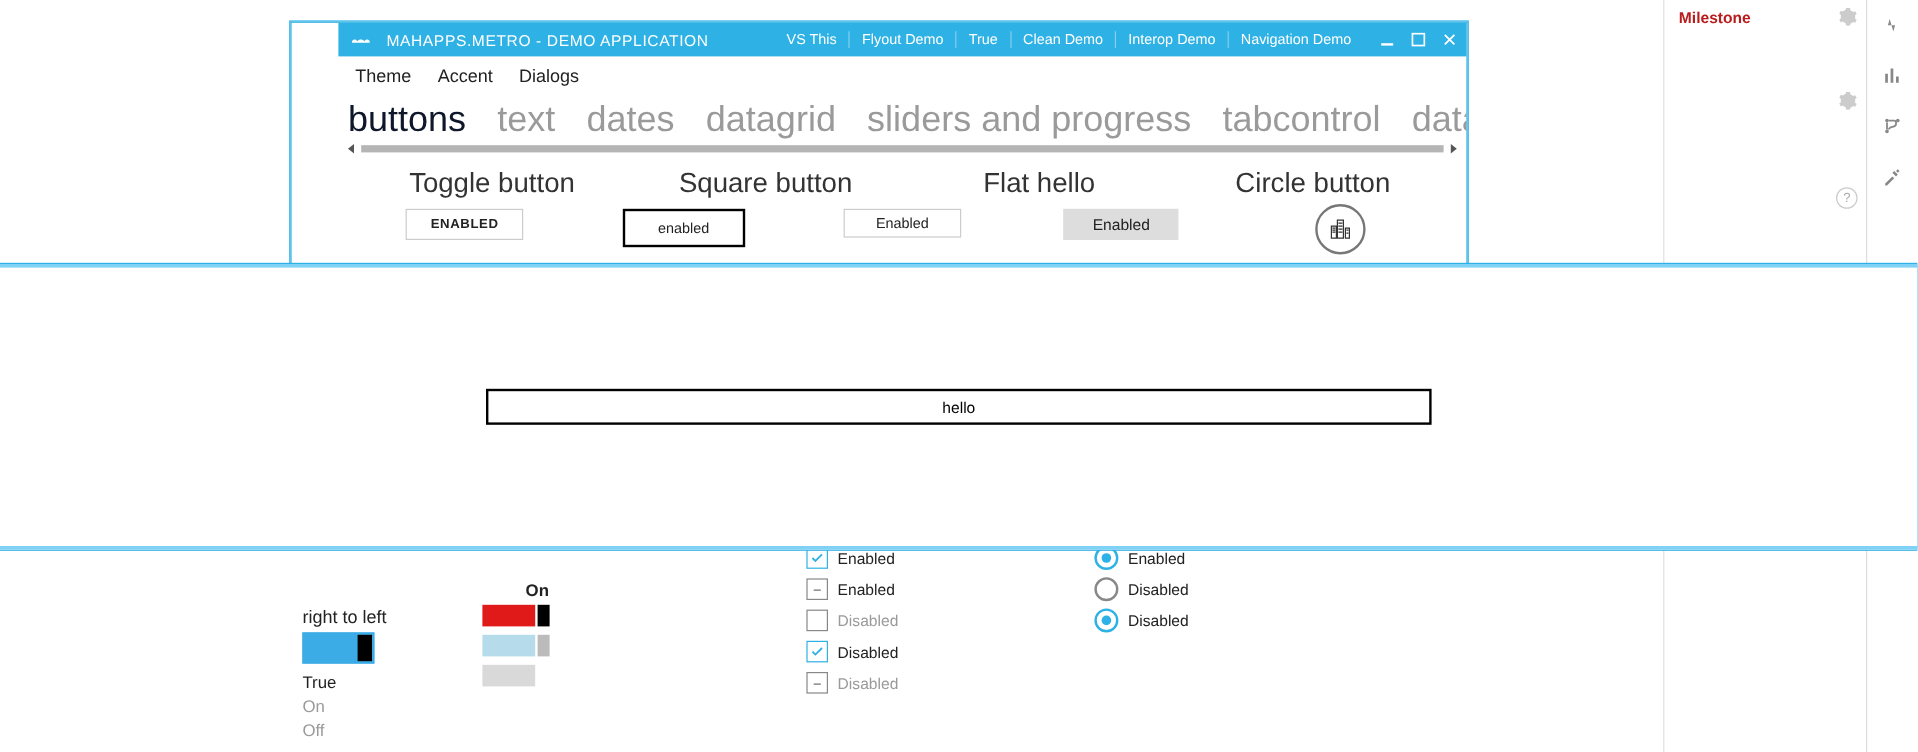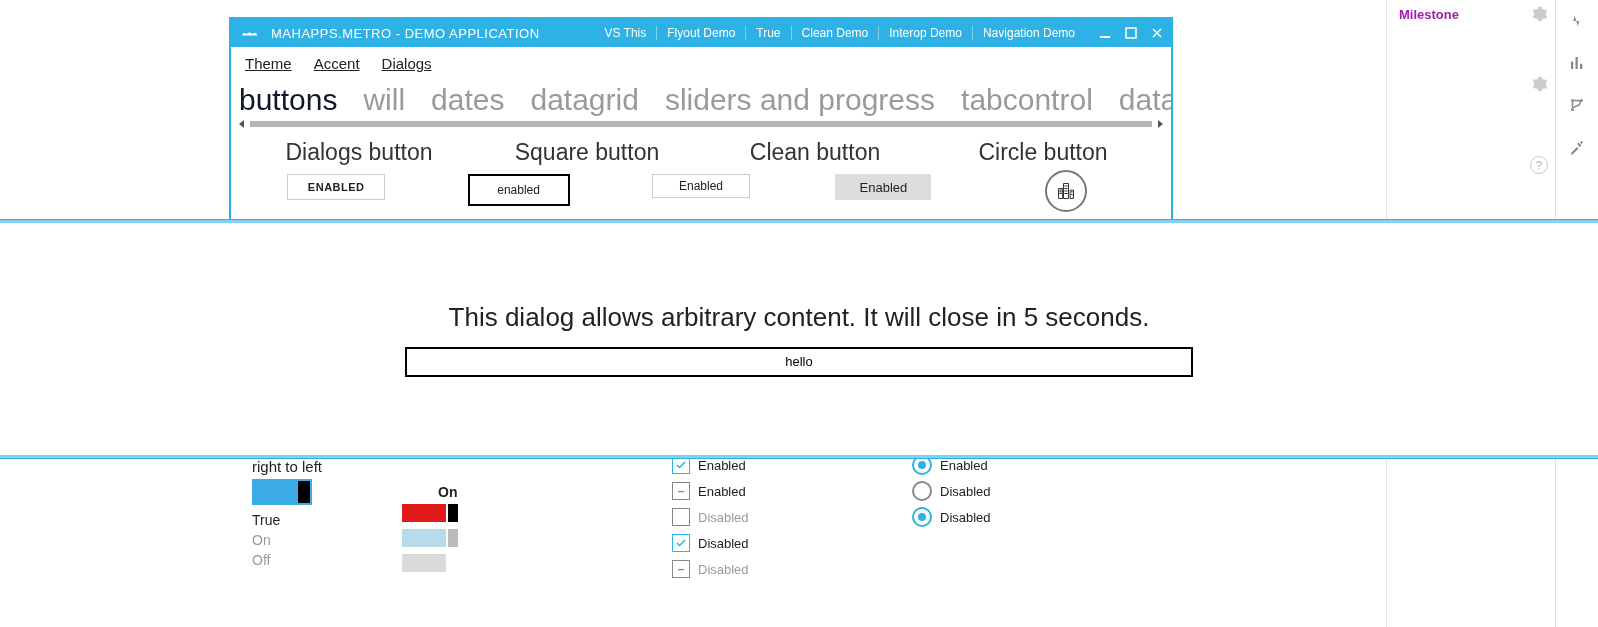--- a/index.html
+++ b/index.html
@@ -2,31 +2,31 @@
 <html><head>
 <meta charset="utf-8">
 <style>
 body { margin:0; font-family:"Segoe UI",Arial,sans-serif; background:#fff; color:#222; width:1598px; height:627px; overflow:hidden; position:relative; font-size:14px;}
 .right-sidebar { position:absolute; right:0; top:0; width:42px; height:627px; background:#fff; border-left:1px solid #ddd; display:flex; flex-direction:column; align-items:center; padding-top:12px; gap:24px;}
 .right-sidebar .ico { width:18px; height:18px; fill:#888;}
 .side-panel { position:absolute; top:0; right:42px; width:170px; height:627px; border-left:1px solid #e0e0e0; padding:6px 12px; box-sizing:border-box;}
 .side-panel .gear { position:absolute; right:8px; top:6px; fill:#ccc;}
 .side-panel .gear2 { position:absolute; right:8px; top:76px; fill:#ccc;}
 .side-panel .qmark { position:absolute; right:8px; top:156px; width:16px; height:16px; border:1px solid #ccc; border-radius:50%; font-size:11px; color:#aaa; display:flex; align-items:center; justify-content:center;}
-.side-panel .label { font-weight:600; color:#a21caf; font-size:13px;}
-.app-window { position:absolute; left:230px; top:18px; width:940px; background:#fff; border:1px solid #2eb1e4; box-shadow:0 0 0 1px #2eb1e4;}
+.side-panel .label { font-weight:600; color:#b91c1c; font-size:13px;}
+.app-window { position:absolute; left:242px; top:18px; width:940px; background:#fff; border:1px solid #2eb1e4; box-shadow:0 0 0 1px #2eb1e4;padding-left:39px;}
 .titlebar { background:#2eb1e4; height:28px; display:flex; align-items:center; color:#fff; font-size:13px; padding:0 8px; white-space:nowrap;}
 .titlebar .logo { width:26px; height:18px; margin-right:6px; display:flex; align-items:center; justify-content:center;}
 .titlebar .title { font-weight:400; flex-shrink:0; margin-right:30px; letter-spacing:0.5px;}
 .titlebar .links { display:flex; gap:0; margin-left:auto; align-items:center; font-size:12px;}
 .titlebar .links span { padding:0 10px; border-right:1px solid rgba(255,255,255,0.4); cursor:pointer;}
 .titlebar .winbtns { display:flex; gap:14px; margin-left:14px; align-items:center;}
 .titlebar .winbtn { width:12px; height:12px; display:flex; align-items:center; justify-content:center;}
 .menubar { height:32px; display:flex; align-items:center; gap:22px; padding:0 14px; font-size:15px; color:#222;}
-.menubar span { cursor:pointer;text-decoration:underline;}
+.menubar span { cursor:pointer;}
 .tabrow { display:flex; gap:26px; padding:4px 8px 0 8px; font-size:30px; color:#9a9a9a; overflow:hidden; white-space:nowrap; align-items:baseline;}
 .tabrow span { cursor:pointer; font-weight:300;}
 .tabrow .active { color:#0f172a;}
 .scrolltrack { height:10px; background:#fff; position:relative; margin:2px 8px 0 8px; display:flex; align-items:center;}
 .scrolltrack .bar { flex:1; height:6px; background:#b5b5b5; margin:0 6px;}
 .scrolltrack .arr { width:0;height:0;border-top:4px solid transparent;border-bottom:4px solid transparent;}
 .scrolltrack .arr.left{border-right:5px solid #555;}
 .scrolltrack .arr.right{border-left:5px solid #555;}
 .section-heads { display:flex; padding:10px 14px 8px 14px; font-size:23px; font-weight:300; color:#333;}
 .section-heads div { flex:1; text-align:center;}
@@ -39,21 +39,21 @@
 .btn-circle { width:38px; height:38px; border:2px solid #777; border-radius:50%; display:flex; align-items:center; justify-content:center; position:relative; top:-4px;}
 
 
 .dialog-band { position:absolute; left:0; top:220px; width:1598px; height:232px; background:#fff; border-top:3px solid #7fd2f5; border-bottom:3px solid #7fd2f5; box-shadow:0 -1px 0 #2eb1e4, 0 1px 0 #2eb1e4; z-index:50; display:flex; flex-direction:column; align-items:center; justify-content:center;}
 .dialog-band .msg { font-size:26px; font-weight:300; margin-bottom:14px;}
 .dialog-band input { width:780px; height:24px; border:2px solid #000; text-align:center; font-size:13px; outline:none;}
 
 
 .lower { position:absolute; left:230px; top:452px; width:940px; padding:0 22px; box-sizing:border-box;}
 .lower-grid { display:flex; }
-.col1 { width:150px;}
+.col1 { width:150px;margin-top:48px;}
 .col2 { width:180px;}
 .col3 { width:240px; margin-left:90px;}
 .col4 { width:200px;}
 .rtl-label { font-size:15px; color:#222; margin-top:6px;}
 .switch { width:56px; height:22px; background:#3cace6; border:2px solid #3cace6; position:relative; display:inline-block; margin-top:4px;}
 .switch .knob { position:absolute; right:0; top:0; width:12px; height:22px; background:#000;}
 .label-on { font-size:14px; font-weight:600; margin-left:36px; margin-top:10px; display:block;}
 .val-true { font-weight:400; margin-top:4px;}
 .val-gray { color:#9a9a9a; margin-top:4px;}
 .colorbox { width:46px; height:18px; display:inline-block; position:relative; margin-top:4px;}
@@ -143,38 +143,38 @@
   </div>
 
   <div class="menubar">
     <span>Theme</span>
     <span>Accent</span>
     <span>Dialogs</span>
   </div>
 
   <div class="tabrow">
     <span class="active">buttons</span>
-    <span>will</span>
+    <span>text</span>
     <span>dates</span>
     <span>datagrid</span>
     <span>sliders and progress</span>
     <span>tabcontrol</span>
     <span>datagrid</span>
 
   </div>
   <div class="scrolltrack">
     <div class="arr left"></div>
     <div class="bar"></div>
     <div class="arr right"></div>
   </div>
 
   <div class="section-heads">
-    <div>Dialogs button</div>
+    <div>Toggle button</div>
     <div>Square button</div>
-    <div>Clean button</div>
+    <div>Flat hello</div>
     <div>Circle button</div>
   </div>
 
   <div class="btn-row">
     <div>
         <div class="btn-default">ENABLED</div>
       </div>
     <div>
         <div class="btn-square">enabled</div>
       </div>
@@ -188,21 +188,20 @@
         <div class="btn-circle">
       <svg width="20" height="20" viewBox="0 0 24 24">
             <path d="M3 21V9h5v12H3zm6 0V3h6v18H9zm8 0V11h4v10h-4zM4 11h3M4 13h3M4 15h3M10 6h4M10 9h4M10 12h4M10 15h4M18 13h2M18 16h2" stroke="#333" stroke-width="1.2" fill="none"></path>
           </svg>
     </div>
       </div>
   </div>
 </div>
 
 <div class="dialog-band">
-  <div class="msg">This dialog allows arbitrary content. It will close in 5 seconds.</div>
   <input type="text" value="hello" style="">
 </div>
 
 <div class="lower">
  <div class="lower-grid">
   <div class="col1">
     <div class="rtl-label">right to left</div>
     <span class="switch"><span class="knob"></span></span>
     <div class="val-true">True</div>
     <div class="val-gray">On</div>

